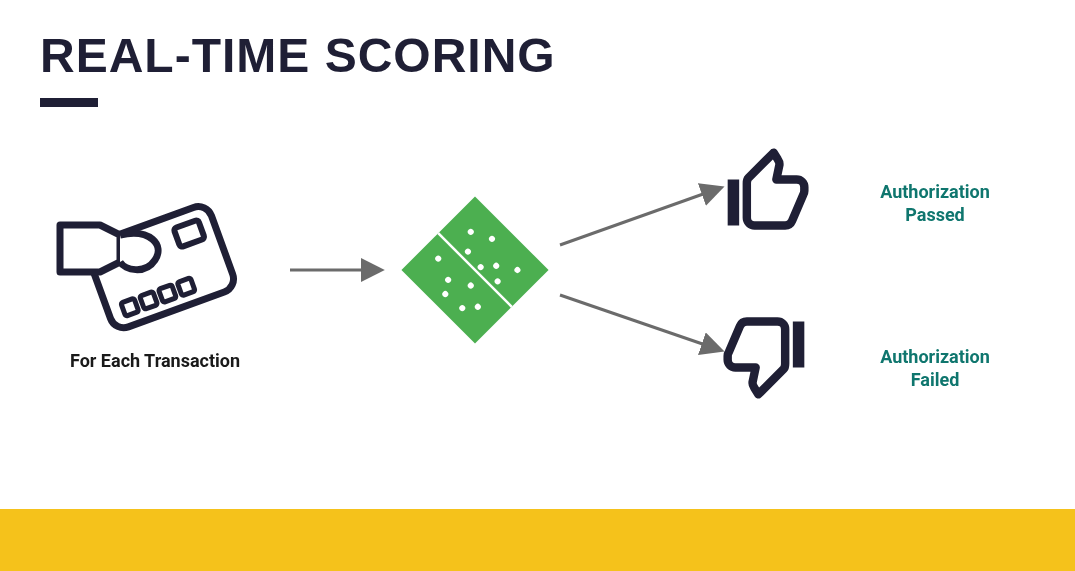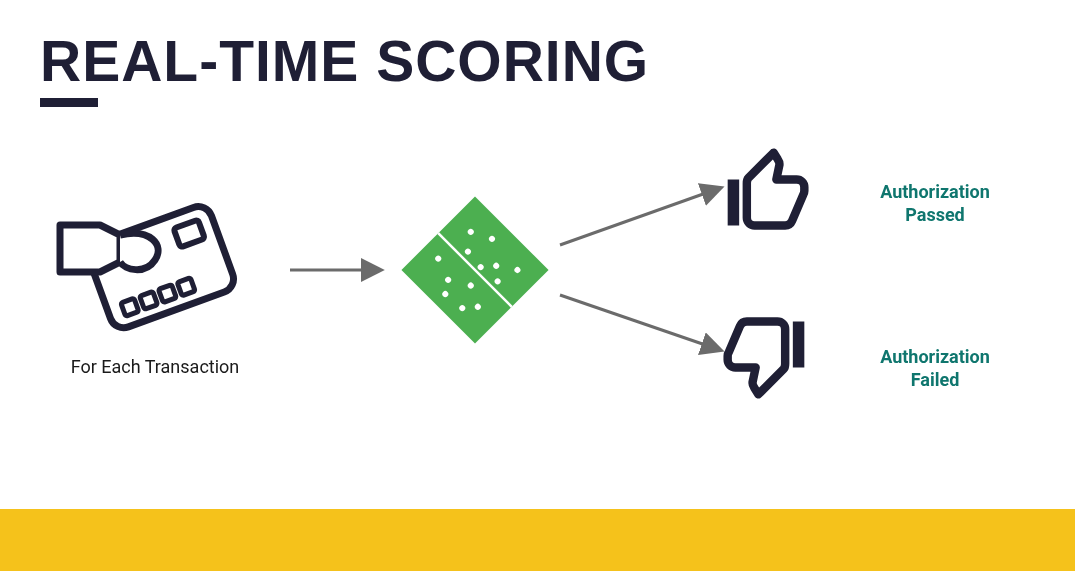--- a/index.html
+++ b/index.html
@@ -8,21 +8,21 @@
     height: 571px;
     background: #ffffff;
     font-family: -apple-system, BlinkMacSystemFont, "Segoe UI", Roboto, Helvetica, Arial, sans-serif;
     position: relative;
     overflow: hidden;
   }
   .title {
     position: absolute;
     top: 28px;
     left: 40px;
-    font-size: 57px;
+    font-size: 48px;
     font-weight: 800;
     letter-spacing: 1px;
     color: #1f1f35;
     font-family: "Arial Narrow", Arial, sans-serif;
     font-stretch: condensed;
   }
   .title-underline {
     position: absolute;
     top: 98px;
     left: 40px;
@@ -35,23 +35,23 @@
     top: 150px;
     left: 0;
     width: 1075px;
     height: 330px;
   }
   .node {
     position: absolute;
     text-align: center;
   }
   .node .label {
-    margin-top: 6px;
+    margin-top: 0;
     font-size: 18px;
-    font-weight: 400;
+    font-weight: 700;
     color: #1a1a1a;
     line-height: 1.25;
   }
   
   .tx { left: 55px; top: 30px; width: 200px; }
   
   .model { left: 395px; top: 40px; width: 160px; }
   
   .passed { left: 720px; top: -5px; width: 100px; }
   .passed-label { position: absolute; left: 835px; top: 30px; width: 200px; text-align: center; }

